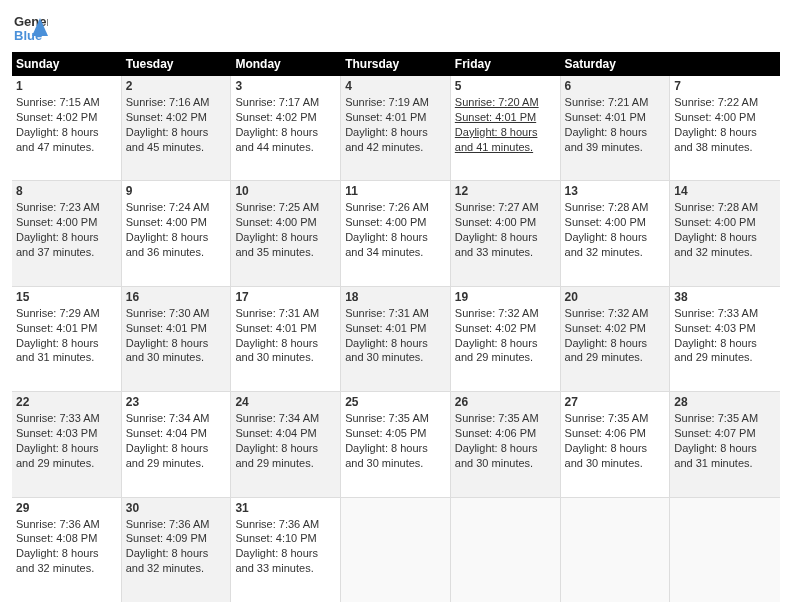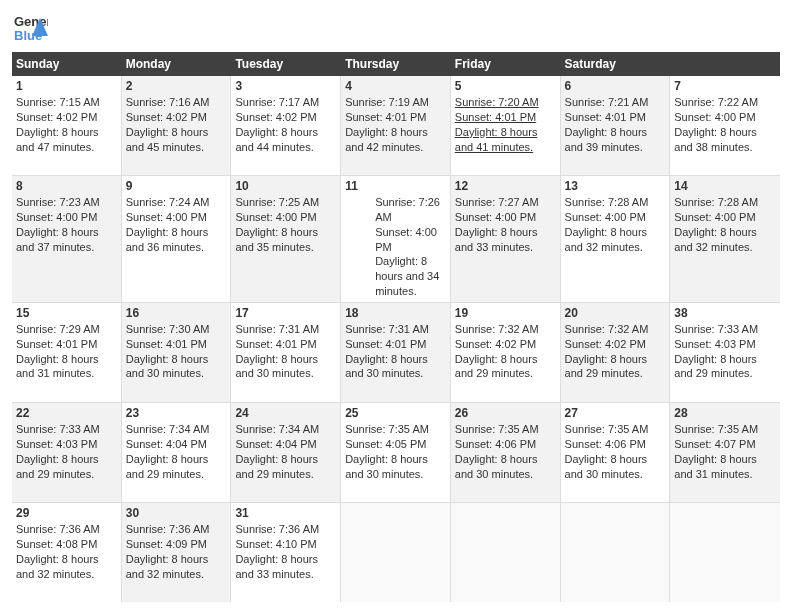--- a/index.html
+++ b/index.html
@@ -42,21 +42,21 @@
       color: #555;
     }
     .calendar {
       flex: 1;
       display: flex;
       flex-direction: column;
     }
     .cal-header {
       display: grid;
       grid-template-columns: repeat(7, 1fr);
-      background: #404040;
+      background: #000000;
     }
     .cal-header-cell {
       color: #fff;
       font-size: 12px;
       font-weight: bold;
       padding: 5px 4px;
       text-align: left;
     }
     .cal-body {
       flex: 1;
@@ -108,22 +108,22 @@
     </div>
     <div class="title-section">
       <h1></h1>
       <h2></h2>
     </div>
   </div>
 
   <div class="calendar">
     <div class="cal-header">
     <div class="cal-header-cell">Sunday</div>
+        <div class="cal-header-cell">Tuesday</div>
         <div class="cal-header-cell">Monday</div>
-        <div class="cal-header-cell">Tuesday</div>
         <div class="cal-header-cell">Thursday</div>
         <div class="cal-header-cell">Friday</div>
         <div class="cal-header-cell">Saturday</div>
       </div>
     <div class="cal-body">
     <div class="cal-row">
           <div class="cal-cell">
             <span class="day-num">1</span>
             <div class="cell-text" style="white-space: pre-line;">Sunrise: 7:15 AM
 Sunset: 4:02 PM
@@ -180,21 +180,21 @@
 Daylight: 8 hours and 36 minutes.</div>
           </div>
           <div class="cal-cell alt">
             <span class="day-num">10</span>
             <div class="cell-text" style="white-space: pre-line;">Sunrise: 7:25 AM
 Sunset: 4:00 PM
 Daylight: 8 hours and 35 minutes.</div>
           </div>
           <div class="cal-cell">
             <span class="day-num">11</span>
-            <div class="cell-text" style="white-space: pre-line; margin-left: 30px;">Sunrise: 7:26 AM
+            <div class="cell-text" style="white-space: pre-line;">Sunrise: 7:26 AM
 Sunset: 4:00 PM
 Daylight: 8 hours and 34 minutes.</div>
           </div>
           <div class="cal-cell alt">
             <span class="day-num">12</span>
             <div class="cell-text" style="white-space: pre-line;">Sunrise: 7:27 AM
 Sunset: 4:00 PM
 Daylight: 8 hours and 33 minutes.</div>
           </div>
           <div class="cal-cell">

